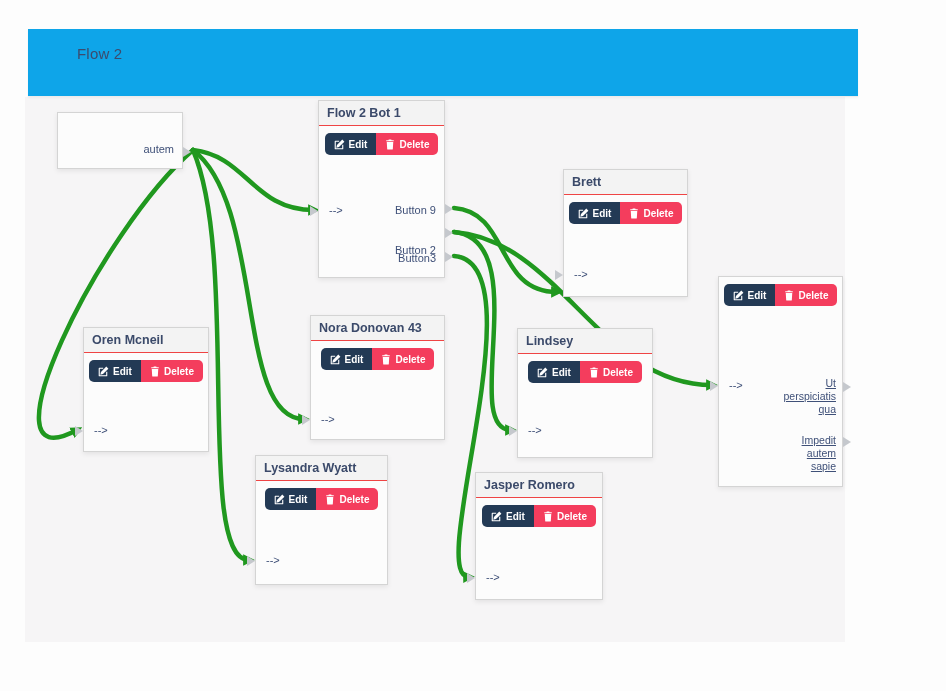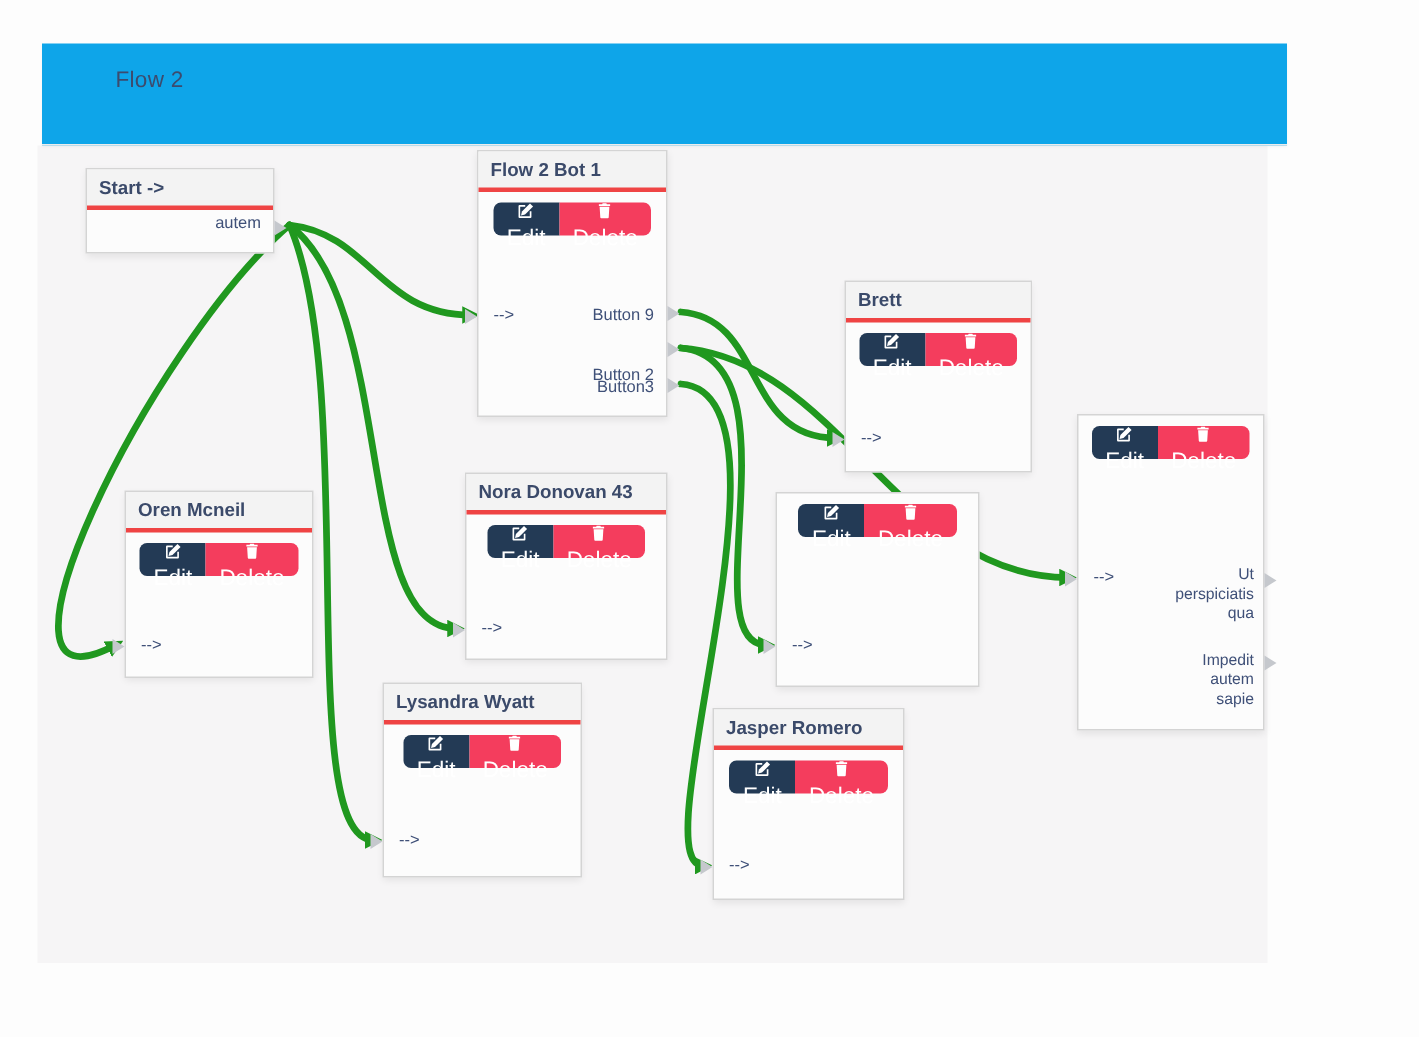--- a/index.html
+++ b/index.html
@@ -12,34 +12,34 @@
     background:#0ea5e9;border-bottom:1px solid #ececec;box-shadow:0 1px 2px rgba(0,0,0,.04);
     z-index:3;box-sizing:border-box;padding:16px 0 0 49px;}
   .header-card .title{font-size:15px;color:#3c4b6e;letter-spacing:.2px;}
 
   svg.wires{position:absolute;left:0;top:0;z-index:1;}
   .wire{fill:none;stroke:#20981f;stroke-width:4.5;stroke-linecap:round;}
 
   .node{position:absolute;z-index:2;background:#fcfcfc;border:1px solid #d4d4d4;
     box-shadow:0 2px 5px rgba(0,0,0,.08);color:#3c4b6e;box-sizing:border-box;}
   .node-header{height:24px;line-height:24px;padding:0 8px;background:#f3f3f3;
-    border-bottom:3px solid #ef4444;font-weight:bold;font-size:12.5px;color:#3b4a6a;
+    border-bottom:1px solid #ef4444;font-weight:bold;font-size:12.5px;color:#3b4a6a;
     white-space:nowrap;overflow:hidden;}
   .node-actions{display:flex;justify-content:center;margin-top:7px;}
   .btn{display:inline-flex;align-items:center;gap:4px;border:none;color:#fff;
-    font-weight:normal;font-size:15px;padding:0 9px;height:22px;cursor:pointer;
-    font-family:"Liberation Sans",sans-serif;flex-direction:column;}
+    font-weight:bold;font-size:10px;padding:0 9px;height:22px;cursor:pointer;
+    font-family:"Liberation Sans",sans-serif;}
   .btn-edit{background:#233a55;border-radius:5px 0 0 5px;}
   .btn-delete{background:#f43d5d;border-radius:0 5px 5px 0;}
   .ico{display:inline-flex;align-items:center;}
 
   .in-label{position:absolute;left:10px;font-size:11px;line-height:13px;color:#3f5078;}
   .out-label{position:absolute;right:8px;font-size:11px;line-height:13px;text-align:right;color:#3f5078;}
   .out-block{position:absolute;right:6px;width:62px;font-size:10.5px;line-height:13px;
-    text-align:right;color:#3f5078;white-space:pre-line;}
+    text-align:right;color:#3f5078;white-space:pre-line;text-decoration:underline;}
 
   .port{position:absolute;width:0;height:0;border-top:5px solid transparent;
     border-bottom:5px solid transparent;border-left:8px solid #c5c8cd;}
   .port-in{left:-9px;}
   .port-out{right:-9px;}
 </style>
 </head>
 <body>
 
 <div class="stage">
@@ -60,21 +60,20 @@
     <path class="wire" marker-end="url(#arrowhead)" d="M193,150 C100,230 -25,485 77,430"></path>
     <path class="wire" marker-end="url(#arrowhead)" d="M193,150 C265,205 235,419 304,419"></path>
     <path class="wire" marker-end="url(#arrowhead)" d="M193,150 C240,260 195,560 249,560"></path>
     <path class="wire" marker-end="url(#arrowhead)" d="M454,208 C510,212 495,292 557,292"></path>
     <path class="wire" marker-end="url(#arrowhead)" d="M454,232 C560,240 600,385 712,385"></path>
     <path class="wire" marker-end="url(#arrowhead)" d="M454,232 C535,240 460,430 511,430"></path>
     <path class="wire" marker-end="url(#arrowhead)" d="M454,256 C540,262 425,578 469,577"></path>
   </svg>
 
   <div class="node" style="left:57px;top:112px;width:126px;height:57px">
-    <div class="node-header">Start -&gt;</div>
     <div class="out-label" style="top:30px">autem</div>
     <span class="port port-out" style="top:34px"></span>
   </div>
 
   <div class="node" style="left:318px;top:100px;width:127px;height:178px">
     <div class="node-header">Flow 2 Bot 1</div>
     <div class="node-actions">
       <button class="btn btn-edit">
         <span class="ico">
             <svg viewBox="0 0 16 16" width="11" height="11" fill="#fff">
@@ -96,21 +95,21 @@
     <div class="in-label" style="top:103px">--&gt;</div>
     <div class="out-label" style="top:103px">Button 9</div>
     <div class="out-label" style="top:143px">Button 2</div>
     <div class="out-label" style="top:151px">Button3</div>
     <span class="port port-in" style="top:105px"></span>
     <span class="port port-out" style="top:103px"></span>
     <span class="port port-out" style="top:127px"></span>
     <span class="port port-out" style="top:151px"></span>
   </div>
 
-  <div class="node" style="left:563px;top:187px;width:125px;height:128px">
+  <div class="node" style="left:563px;top:169px;width:125px;height:128px">
     <div class="node-header">Brett</div>
     <div class="node-actions">
       <button class="btn btn-edit">
         <span class="ico">
             <svg viewBox="0 0 16 16" width="11" height="11" fill="#fff">
               <path d="M12.1.9l3 3-7.8 7.8-3.9 .9 .9-3.9z"></path>
               <path d="M13.5 8.5V14a1 1 0 0 1-1 1H2a1 1 0 0 1-1-1V3.5a1 1 0 0 1 1-1h5.5v1.6H2.6v9.3h9.3V8.5z"></path>
             </svg>
           </span>
         <span>Edit</span>
@@ -204,20 +203,21 @@
             </svg>
           </span>
         <span>Delete</span>
       </button>
     </div>
     <div class="in-label" style="top:97px">--&gt;</div>
     <span class="port port-in" style="top:99px"></span>
   </div>
 
   <div class="node" style="left:517px;top:328px;width:136px;height:130px">
+    <div class="node-header">Lindsey</div>
     <div class="node-actions">
       <button class="btn btn-edit">
         <span class="ico">
             <svg viewBox="0 0 16 16" width="11" height="11" fill="#fff">
               <path d="M12.1.9l3 3-7.8 7.8-3.9 .9 .9-3.9z"></path>
               <path d="M13.5 8.5V14a1 1 0 0 1-1 1H2a1 1 0 0 1-1-1V3.5a1 1 0 0 1 1-1h5.5v1.6H2.6v9.3h9.3V8.5z"></path>
             </svg>
           </span>
         <span>Edit</span>
       </button>

